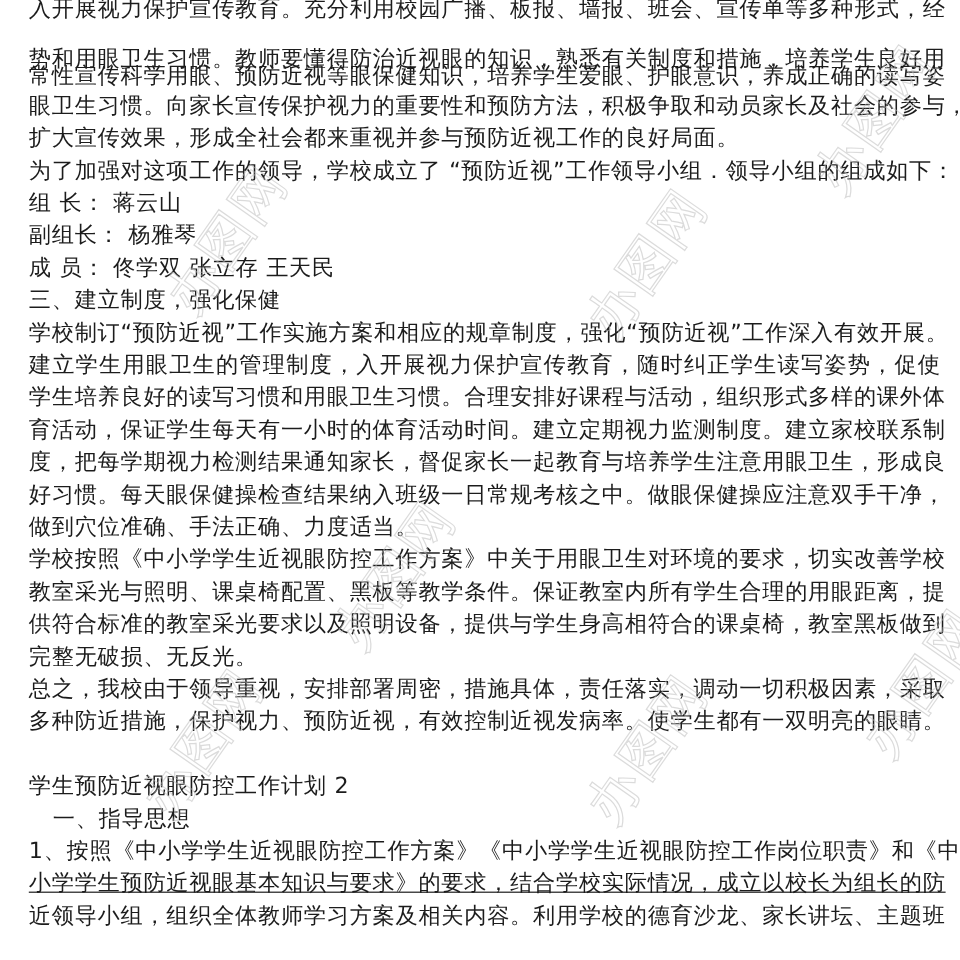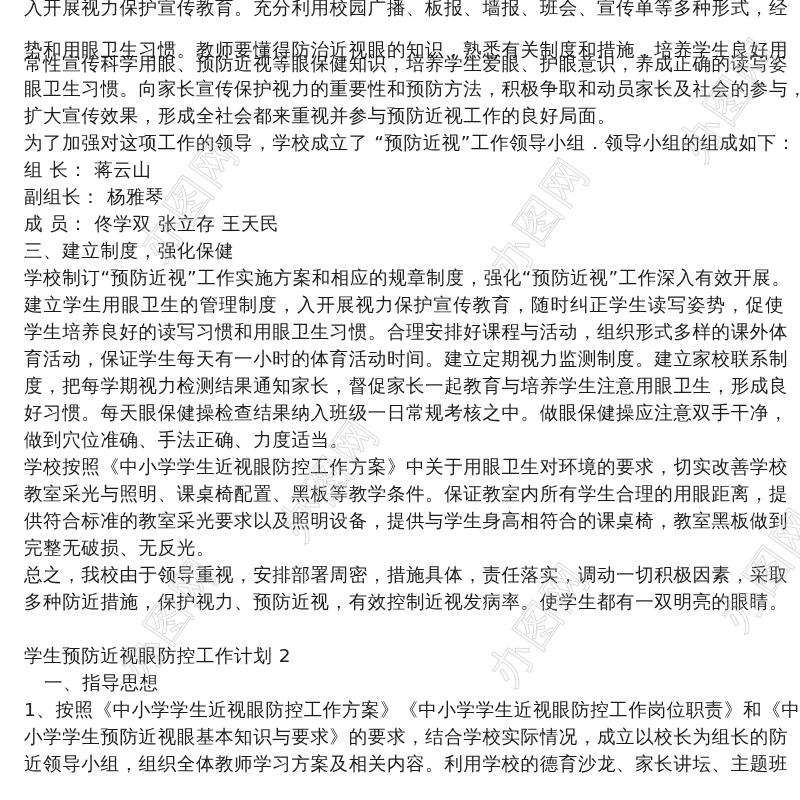--- a/index.html
+++ b/index.html
@@ -76,21 +76,21 @@
       <div class="line justified" style="top: 453px;">学校按照《中小学学生近视眼防控工作方案》中关于用眼卫生对环境的要求，切实改善学校</div>
       <div class="line justified" style="top: 480px;">教室采光与照明、课桌椅配置、黑板等教学条件。保证教室内所有学生合理的用眼距离，提</div>
       <div class="line justified" style="top: 507px;">供符合标准的教室采光要求以及照明设备，提供与学生身高相符合的课桌椅，教室黑板做到</div>
       <div class="line" style="top: 534px;">完整无破损、无反光。</div>
       <div class="line justified" style="top: 561px;">总之，我校由于领导重视，安排部署周密，措施具体，责任落实，调动一切积极因素，采取</div>
       <div class="line justified" style="top: 588px;">多种防近措施，保护视力、预防近视，有效控制近视发病率。使学生都有一双明亮的眼睛。</div>
       <div class="line" style="top: 615px;"></div>
       <div class="line" style="top: 642px;">学生预防近视眼防控工作计划 2</div>
       <div class="line" style="top: 669px; margin-left: 20px;">一、指导思想</div>
       <div class="line justified" style="top: 696px;">1、按照《中小学学生近视眼防控工作方案》《中小学学生近视眼防控工作岗位职责》和《中</div>
-      <div class="line justified" style="top: 723px;">小学学生预防近视眼基本知识与要求》的要求，结合学校实际情况，成立以校长为组长的防</div>
+      <div class="line justified" style="top: 723px; text-decoration: underline;">小学学生预防近视眼基本知识与要求》的要求，结合学校实际情况，成立以校长为组长的防</div>
       <div class="line justified" style="top: 750px;">近领导小组，组织全体教师学习方案及相关内容。利用学校的德育沙龙、家长讲坛、主题班</div>
     </div>
   <div id="watermarks">
       <div class="watermark" style="left: 120px; top: 170px;">办图网</div>
       <div class="watermark" style="left: 470px; top: 190px;">办图网</div>
       <div class="watermark" style="left: 660px; top: 70px;">办图网</div>
       <div class="watermark" style="left: 260px; top: 450px;">办图网</div>
       <div class="watermark" style="left: 100px; top: 590px;">办图网</div>
       <div class="watermark" style="left: 470px; top: 595px;">办图网</div>
       <div class="watermark" style="left: 700px; top: 540px;">办图网</div>

